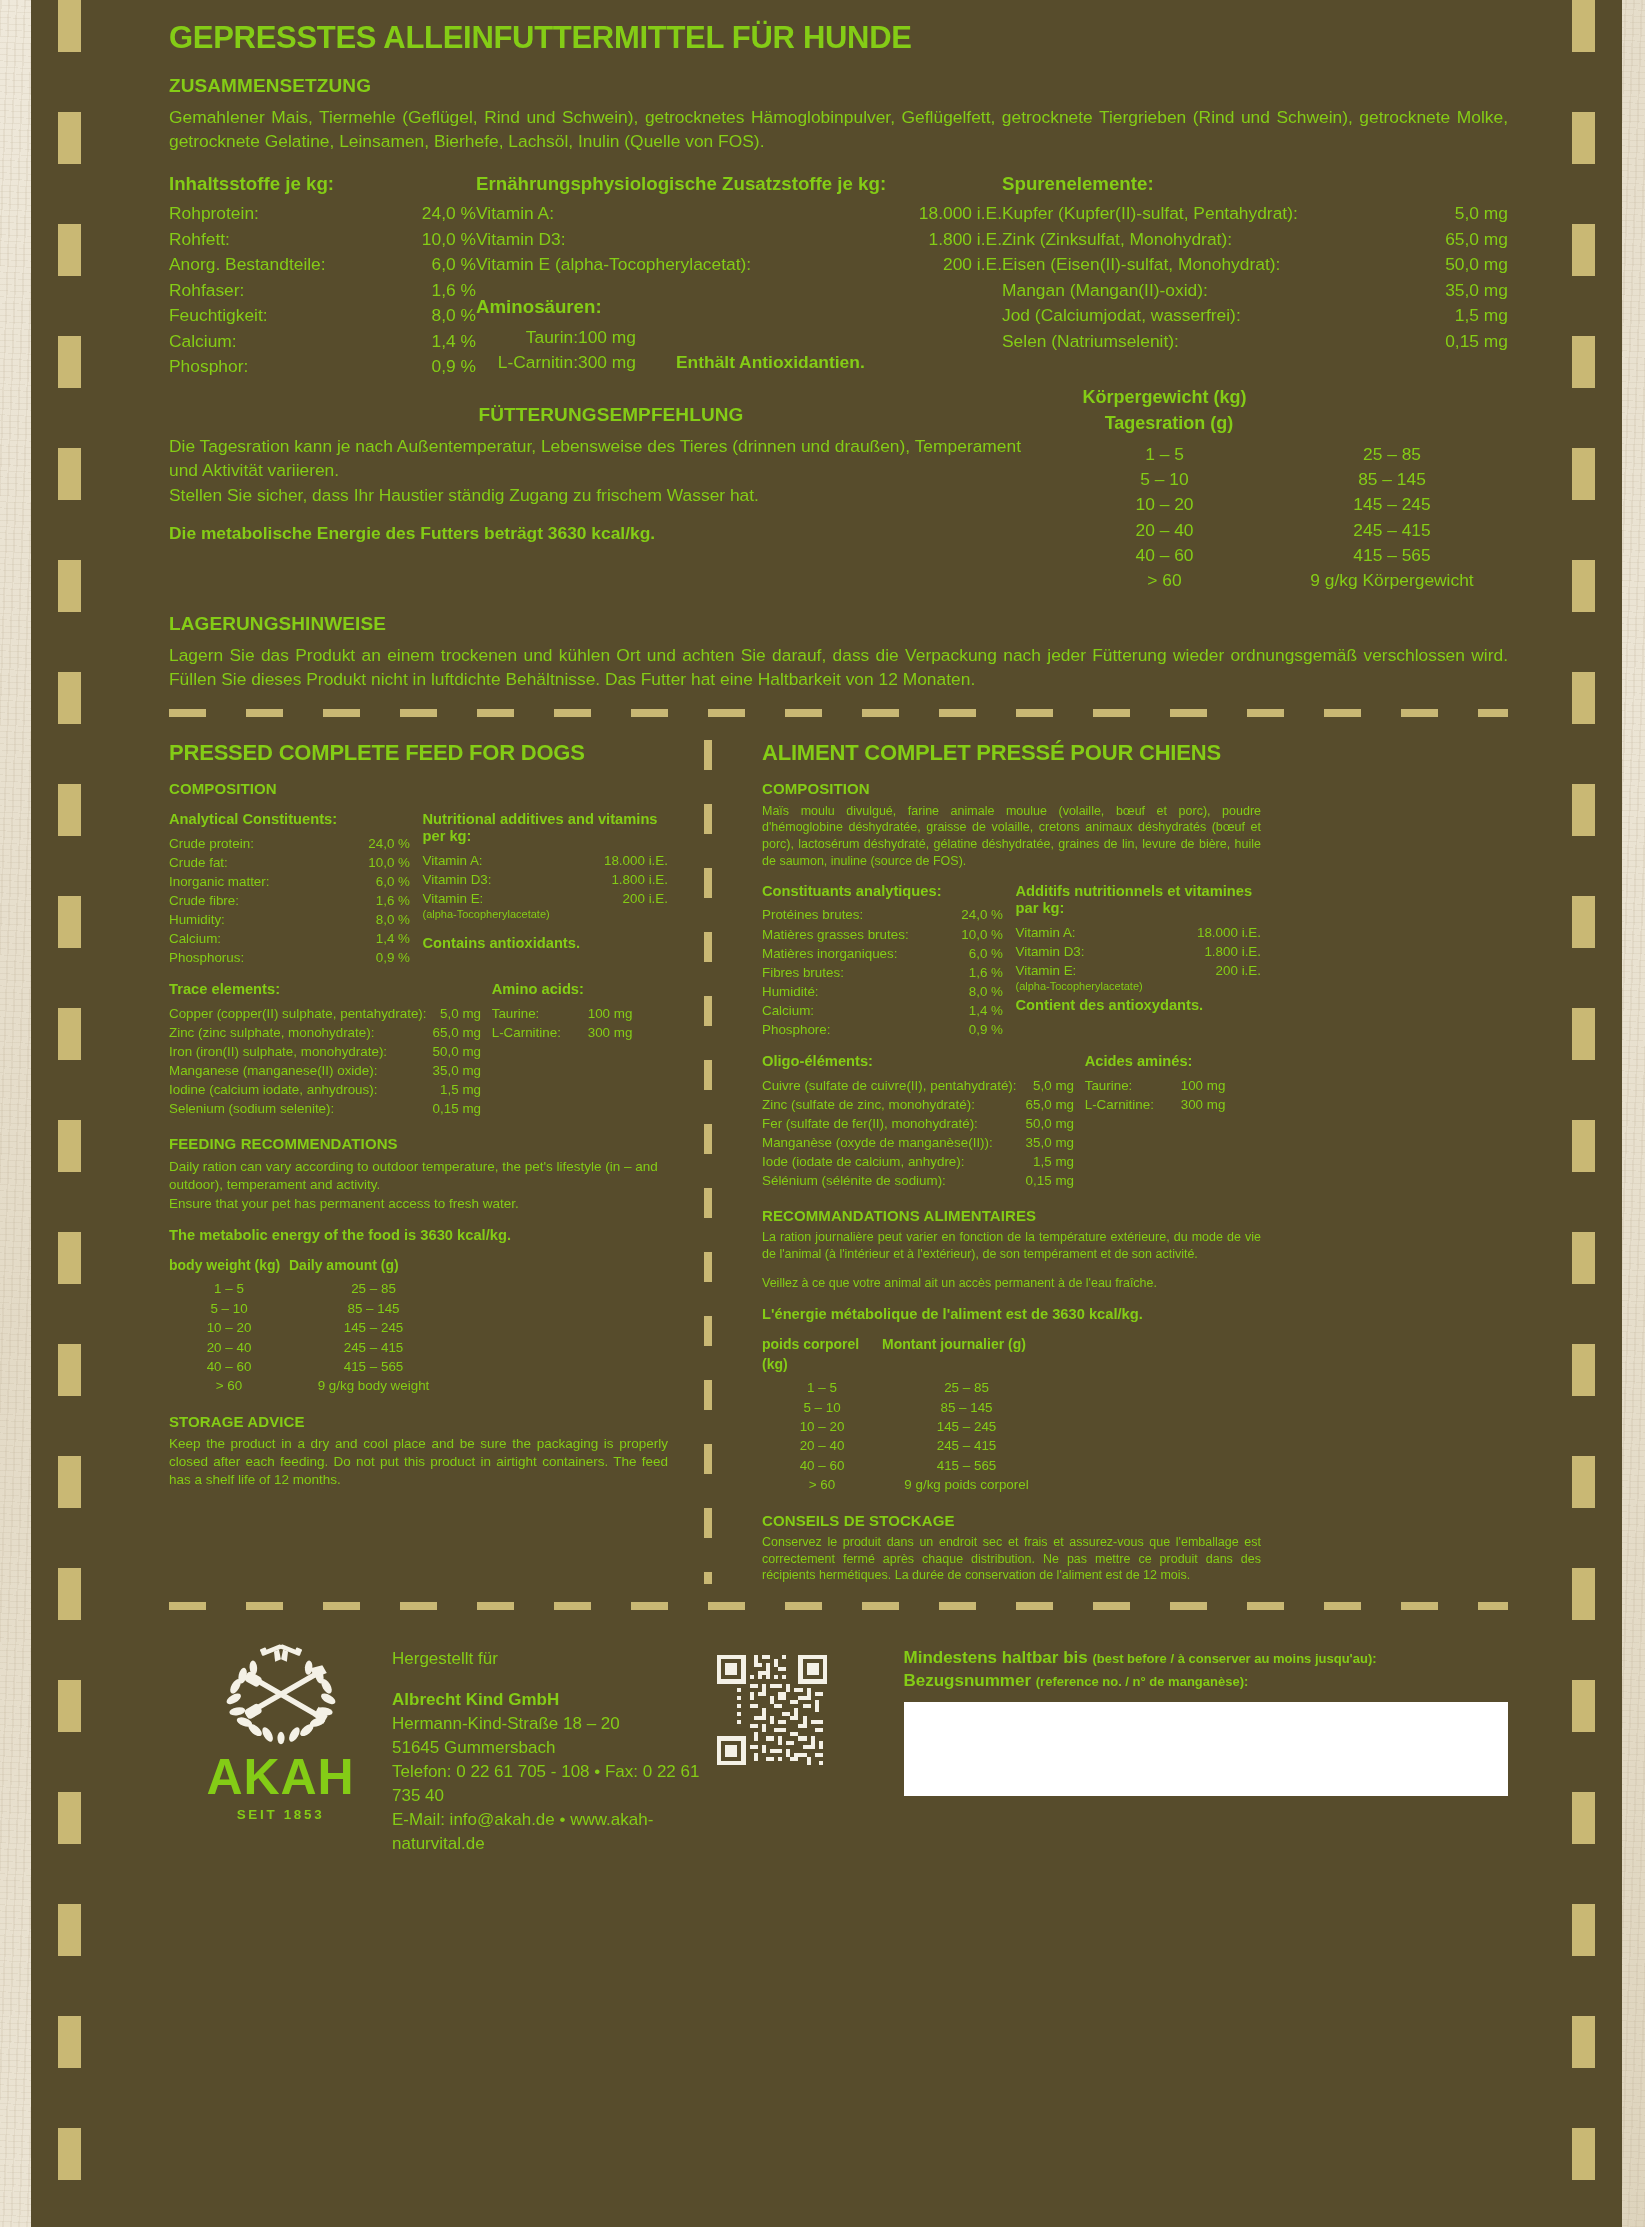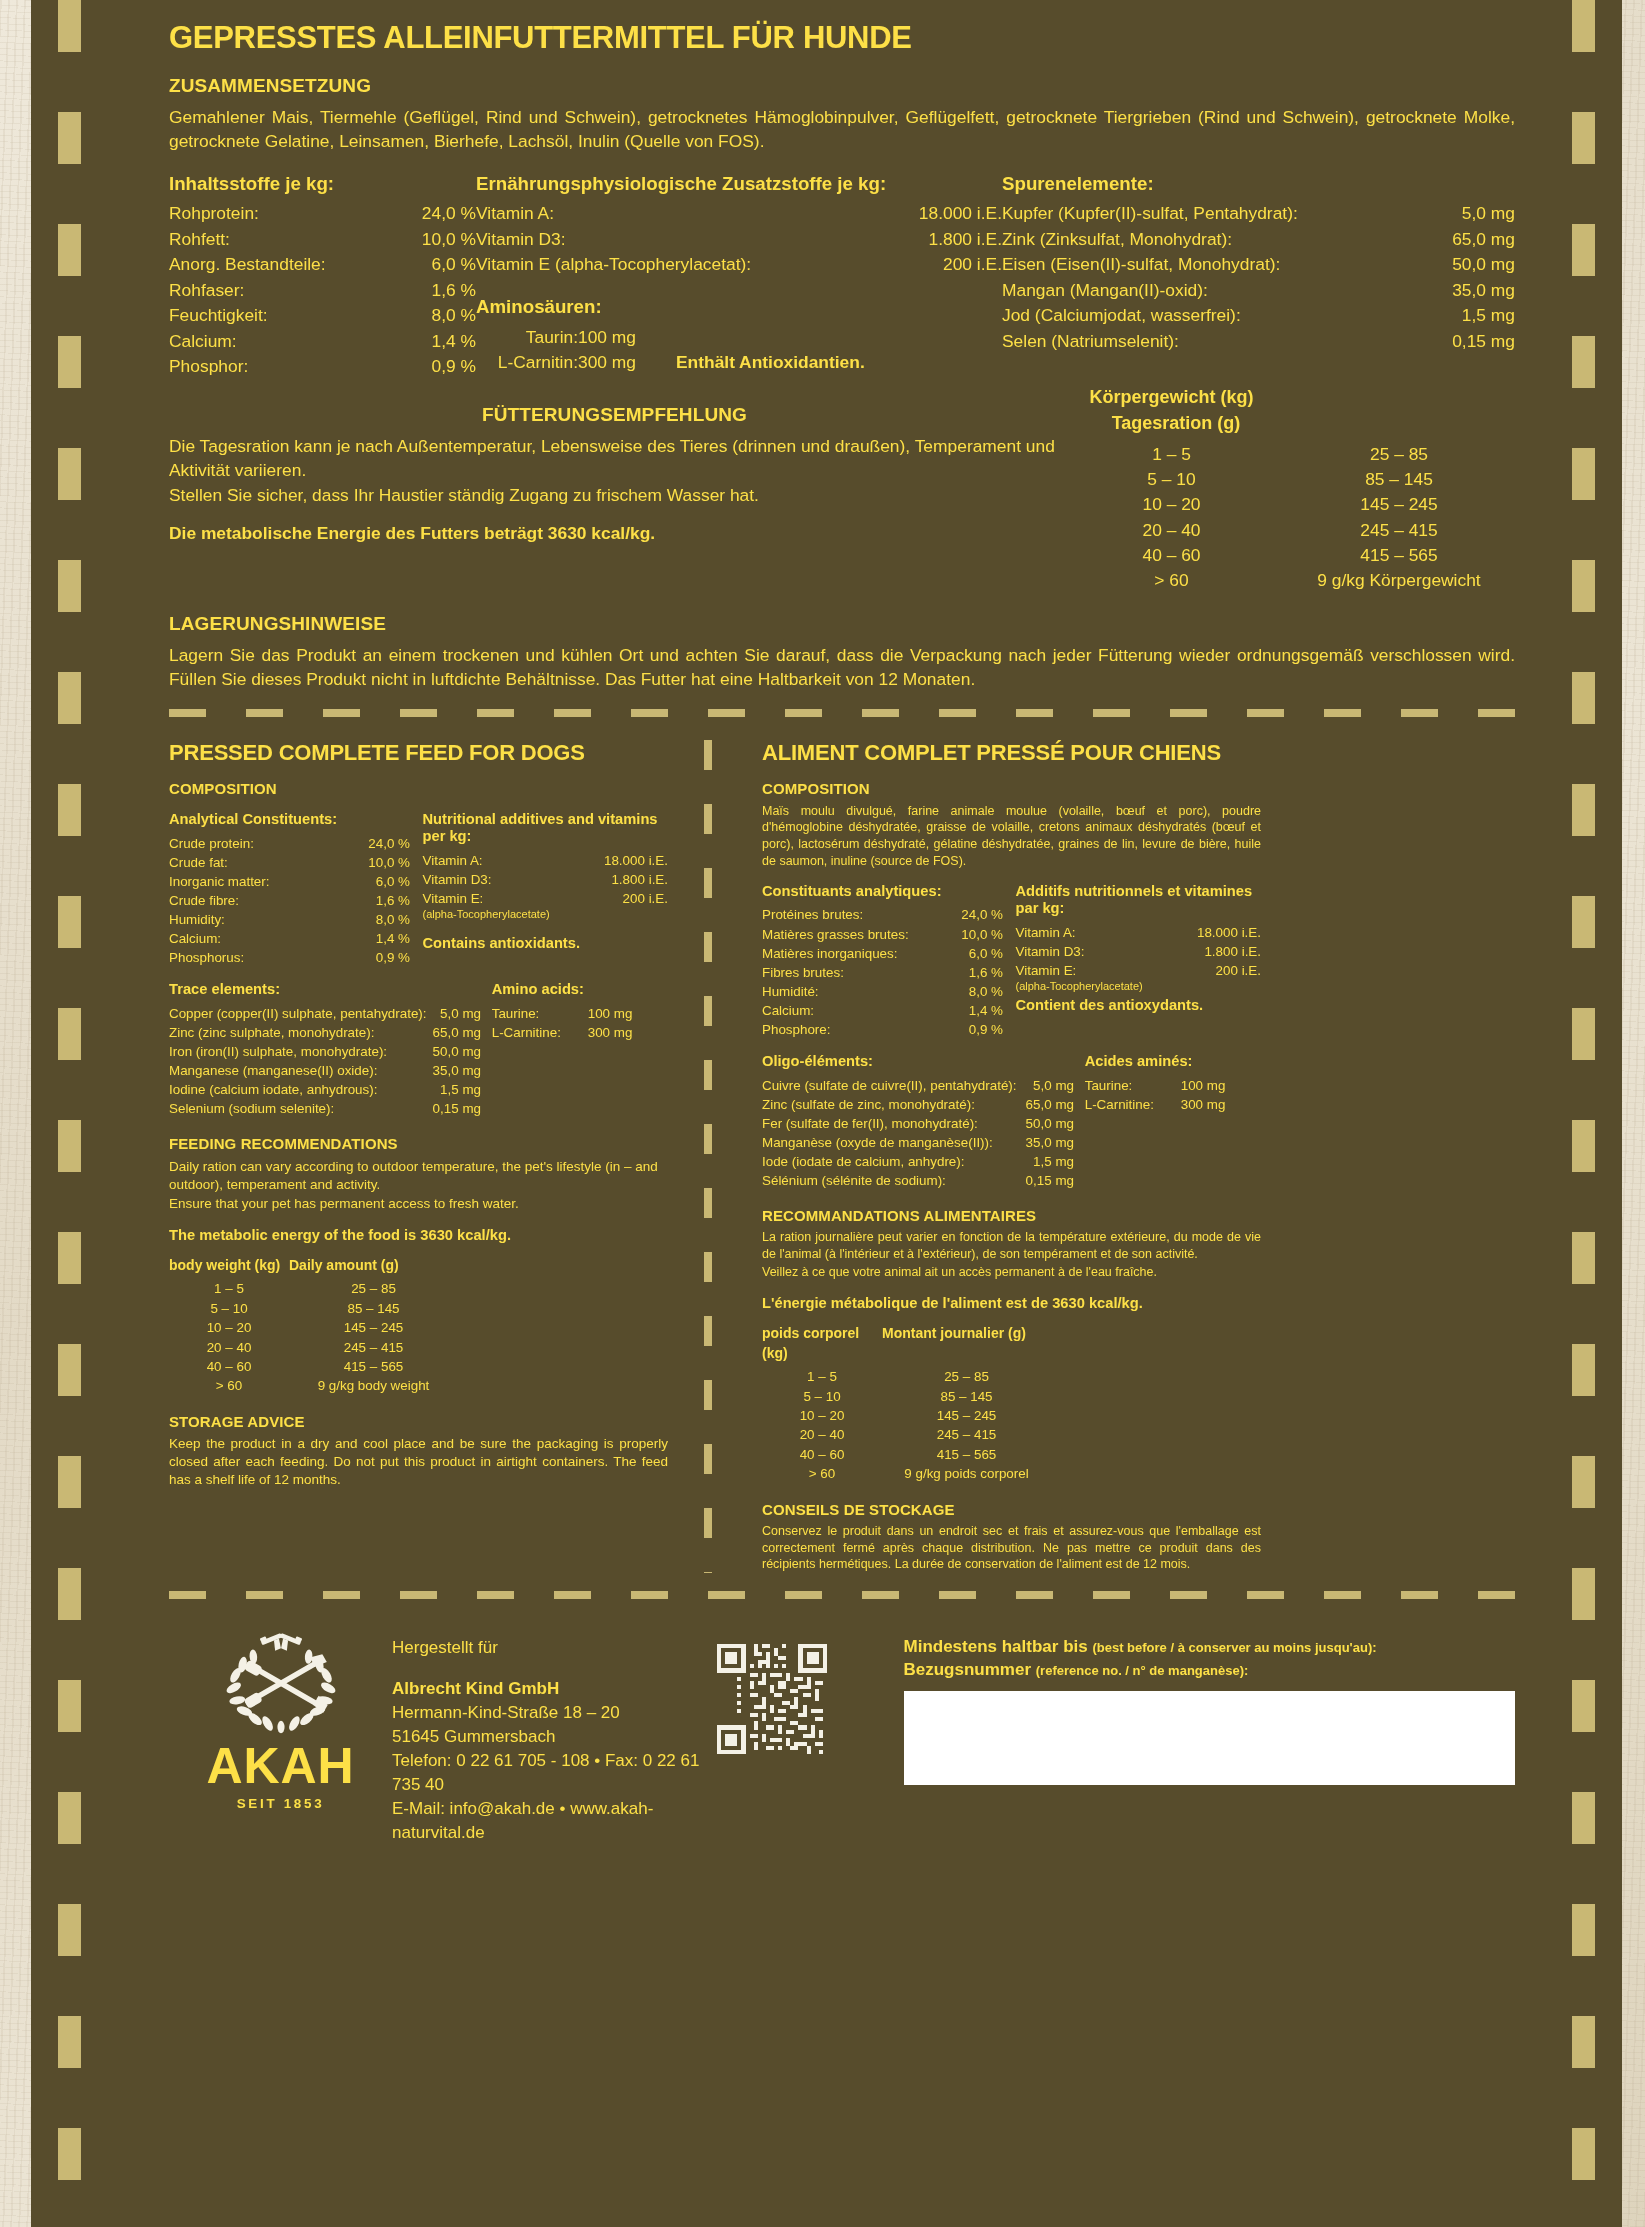--- a/index.html
+++ b/index.html
@@ -42,23 +42,23 @@
       to bottom,
       #c9b874 0px, #c9b874 52px,
       rgba(0,0,0,0) 52px, rgba(0,0,0,0) 112px);
   }
   .edge-ticks.left  { left: 27px; }
   .edge-ticks.right { right: 27px; }
 
   .content {
     position: absolute;
     left: 138px;
-    right: 107px;
+    right: 114px;
     top: 0;
-    color: #fde047;
+    color: #84cc16;
   }
 
   
   h1.main-title {
     font-size: 31px;
     font-weight: 700;
     letter-spacing: -0.3px;
     margin-top: 19.6px;
   }
   h2.de-head {
@@ -649,21 +649,21 @@
               </div>
             <div class="r">
                 <span class="k">L-Carnitine:</span>
                 <span class="v">300 mg</span>
               </div>
           </div>
         </div>
 
         <h4 class="sec t2">RECOMMANDATIONS ALIMENTAIRES</h4>
         <p class="xs">La ration journalière peut varier en fonction de la température extérieure, du mode de vie de l'animal (à l'intérieur et à l'extérieur), de son tempérament et de son activité.</p>
-        <p class="xs" style="margin-top:1px">Veillez à ce que votre animal ait un accès permanent à de l'eau fraîche.</p>
+        <p class="xs" style="margin-top:12px">Veillez à ce que votre animal ait un accès permanent à de l'eau fraîche.</p>
         <div class="hh" style="margin-top:14.3px">L'énergie métabolique de l'aliment est de 3630 kcal/kg.</div>
 
         <div class="minitable">
           <div class="mh">
             <span class="c1">poids corporel (kg)</span>
             <span class="c2">Montant journalier (g)</span>
           </div>
           <div class="mr">
               <span class="c1">1  –  5</span>
               <span class="c2">25  –  85</span>

